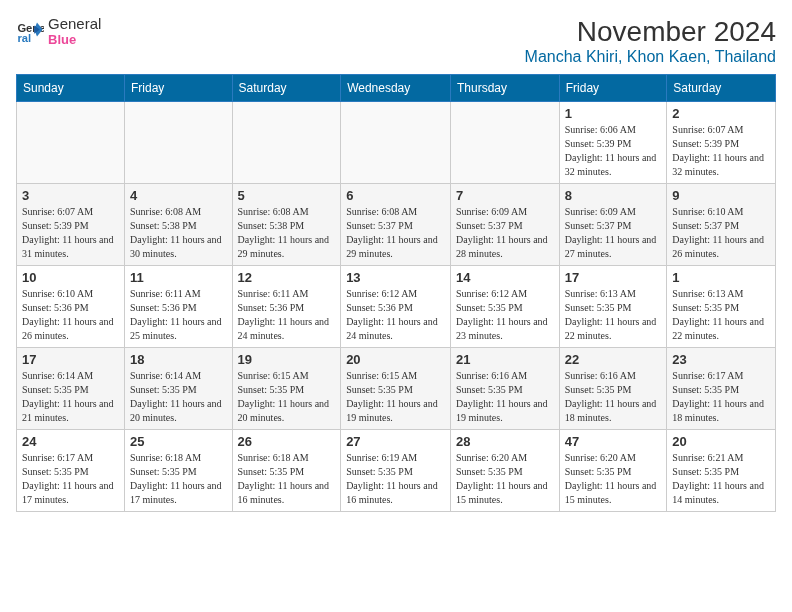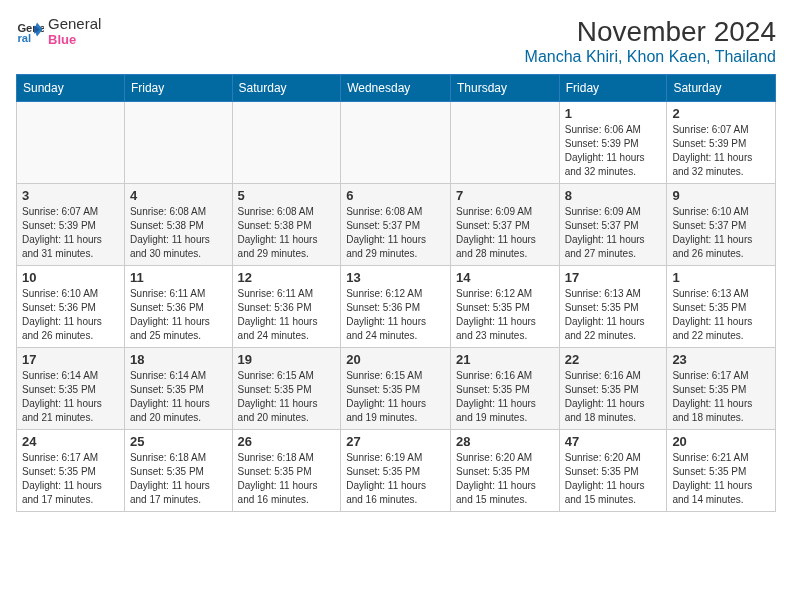--- a/index.html
+++ b/index.html
@@ -67,20 +67,21 @@
       font-size: 13px;
       font-weight: bold;
       color: #333;
       display: block;
       margin-bottom: 2px;
     }
     .day-info {
       font-size: 10px;
       color: #333;
       line-height: 1.4;
+      font-family: Liberation Serif, serif;
     }
     tr:nth-child(even) td:not(.empty) {
       background: #f5f5f5;
     }
   </style>
 </head>
 <body>
 
 <div class="header">
   <div class="logo">

